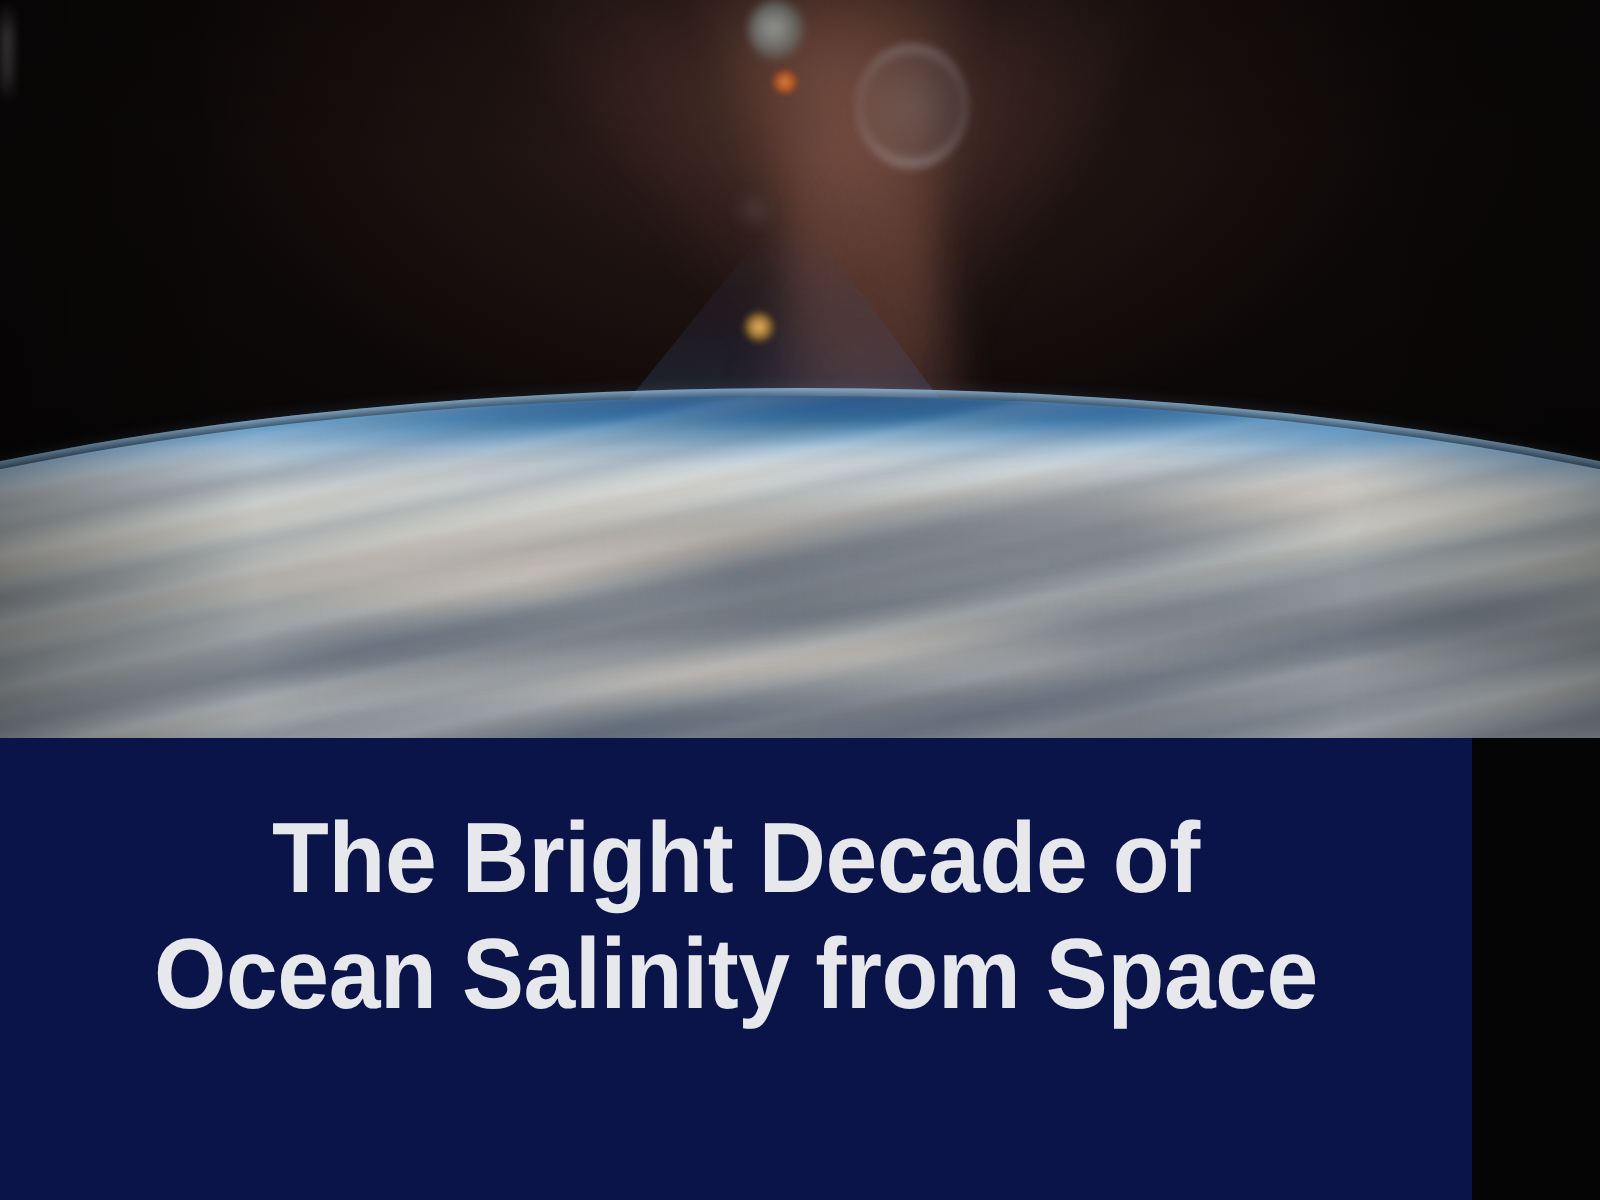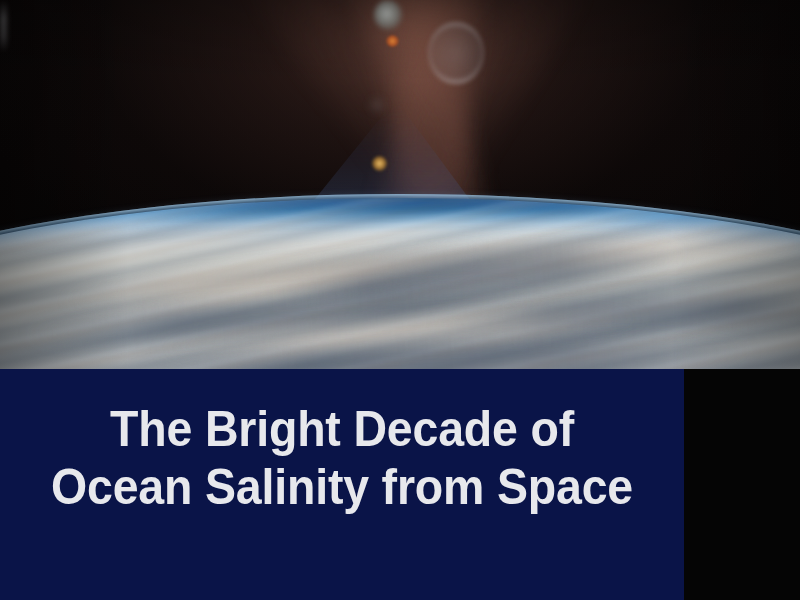--- a/index.html
+++ b/index.html
@@ -321,21 +321,21 @@
       linear-gradient(90deg, rgba(0,0,0,0.34) 0%, rgba(0,0,0,0) 16%,
                              rgba(0,0,0,0) 84%, rgba(0,0,0,0.30) 100%),
       linear-gradient(180deg, rgba(0,0,0,0.22) 0%, rgba(0,0,0,0) 22%);
     pointer-events: none;
   }
 
   
   #title-band {
     position: absolute;
     left: 0; top: 369px;
-    width: 684px;
+    width: 736px;
     height: 231px;
     background: #0a1448;
     display: flex;
     flex-direction: column;
     align-items: flex-start;
     justify-content: flex-start;
     padding-top: 31px;
     box-sizing: border-box;
   }
   .title-line {

